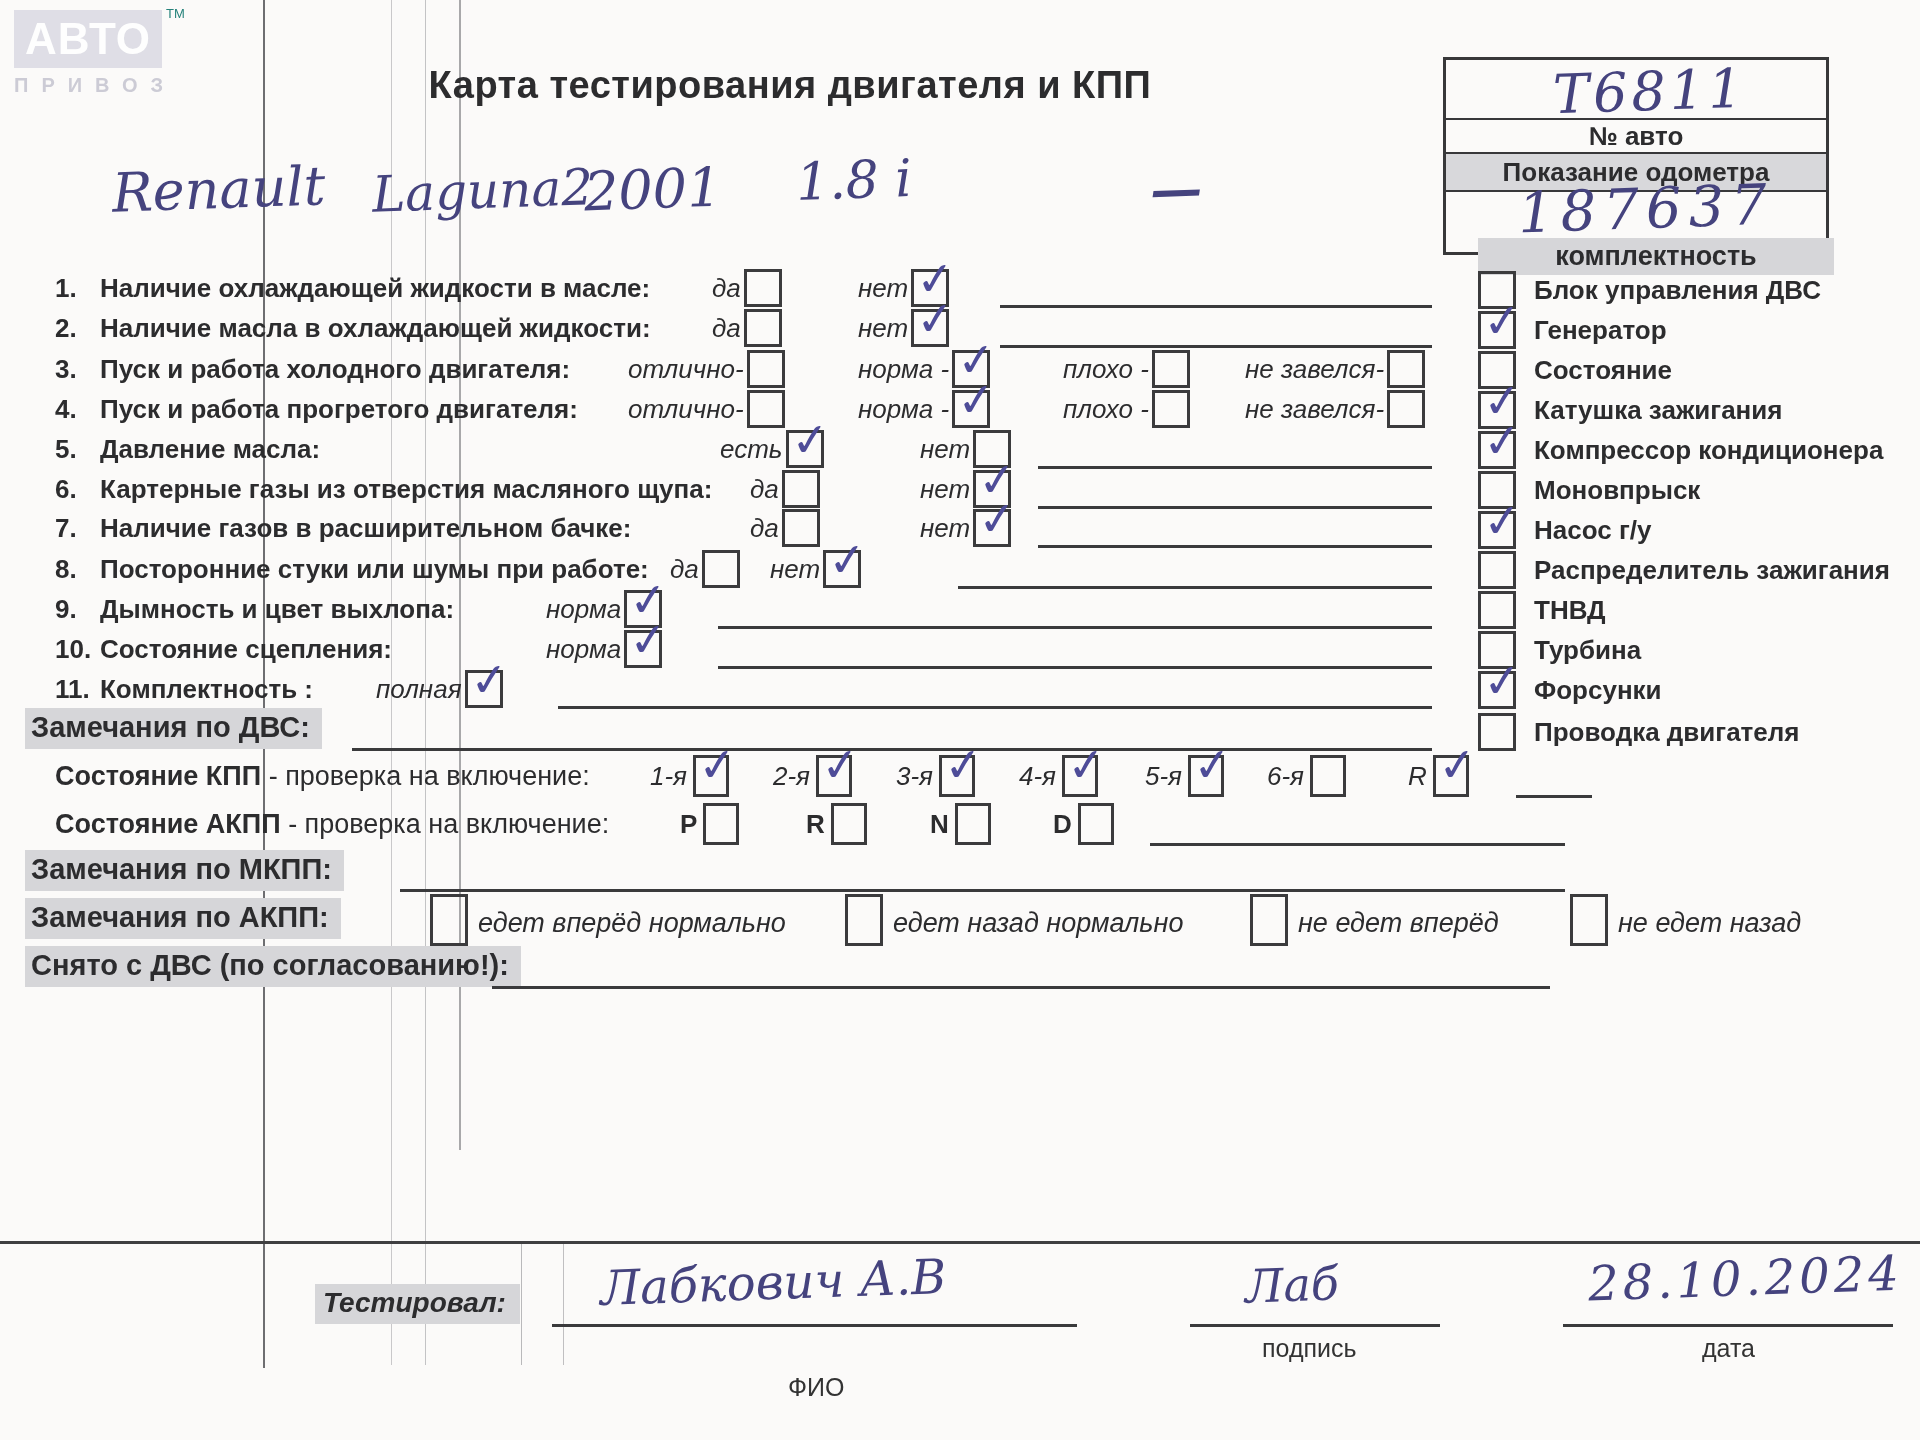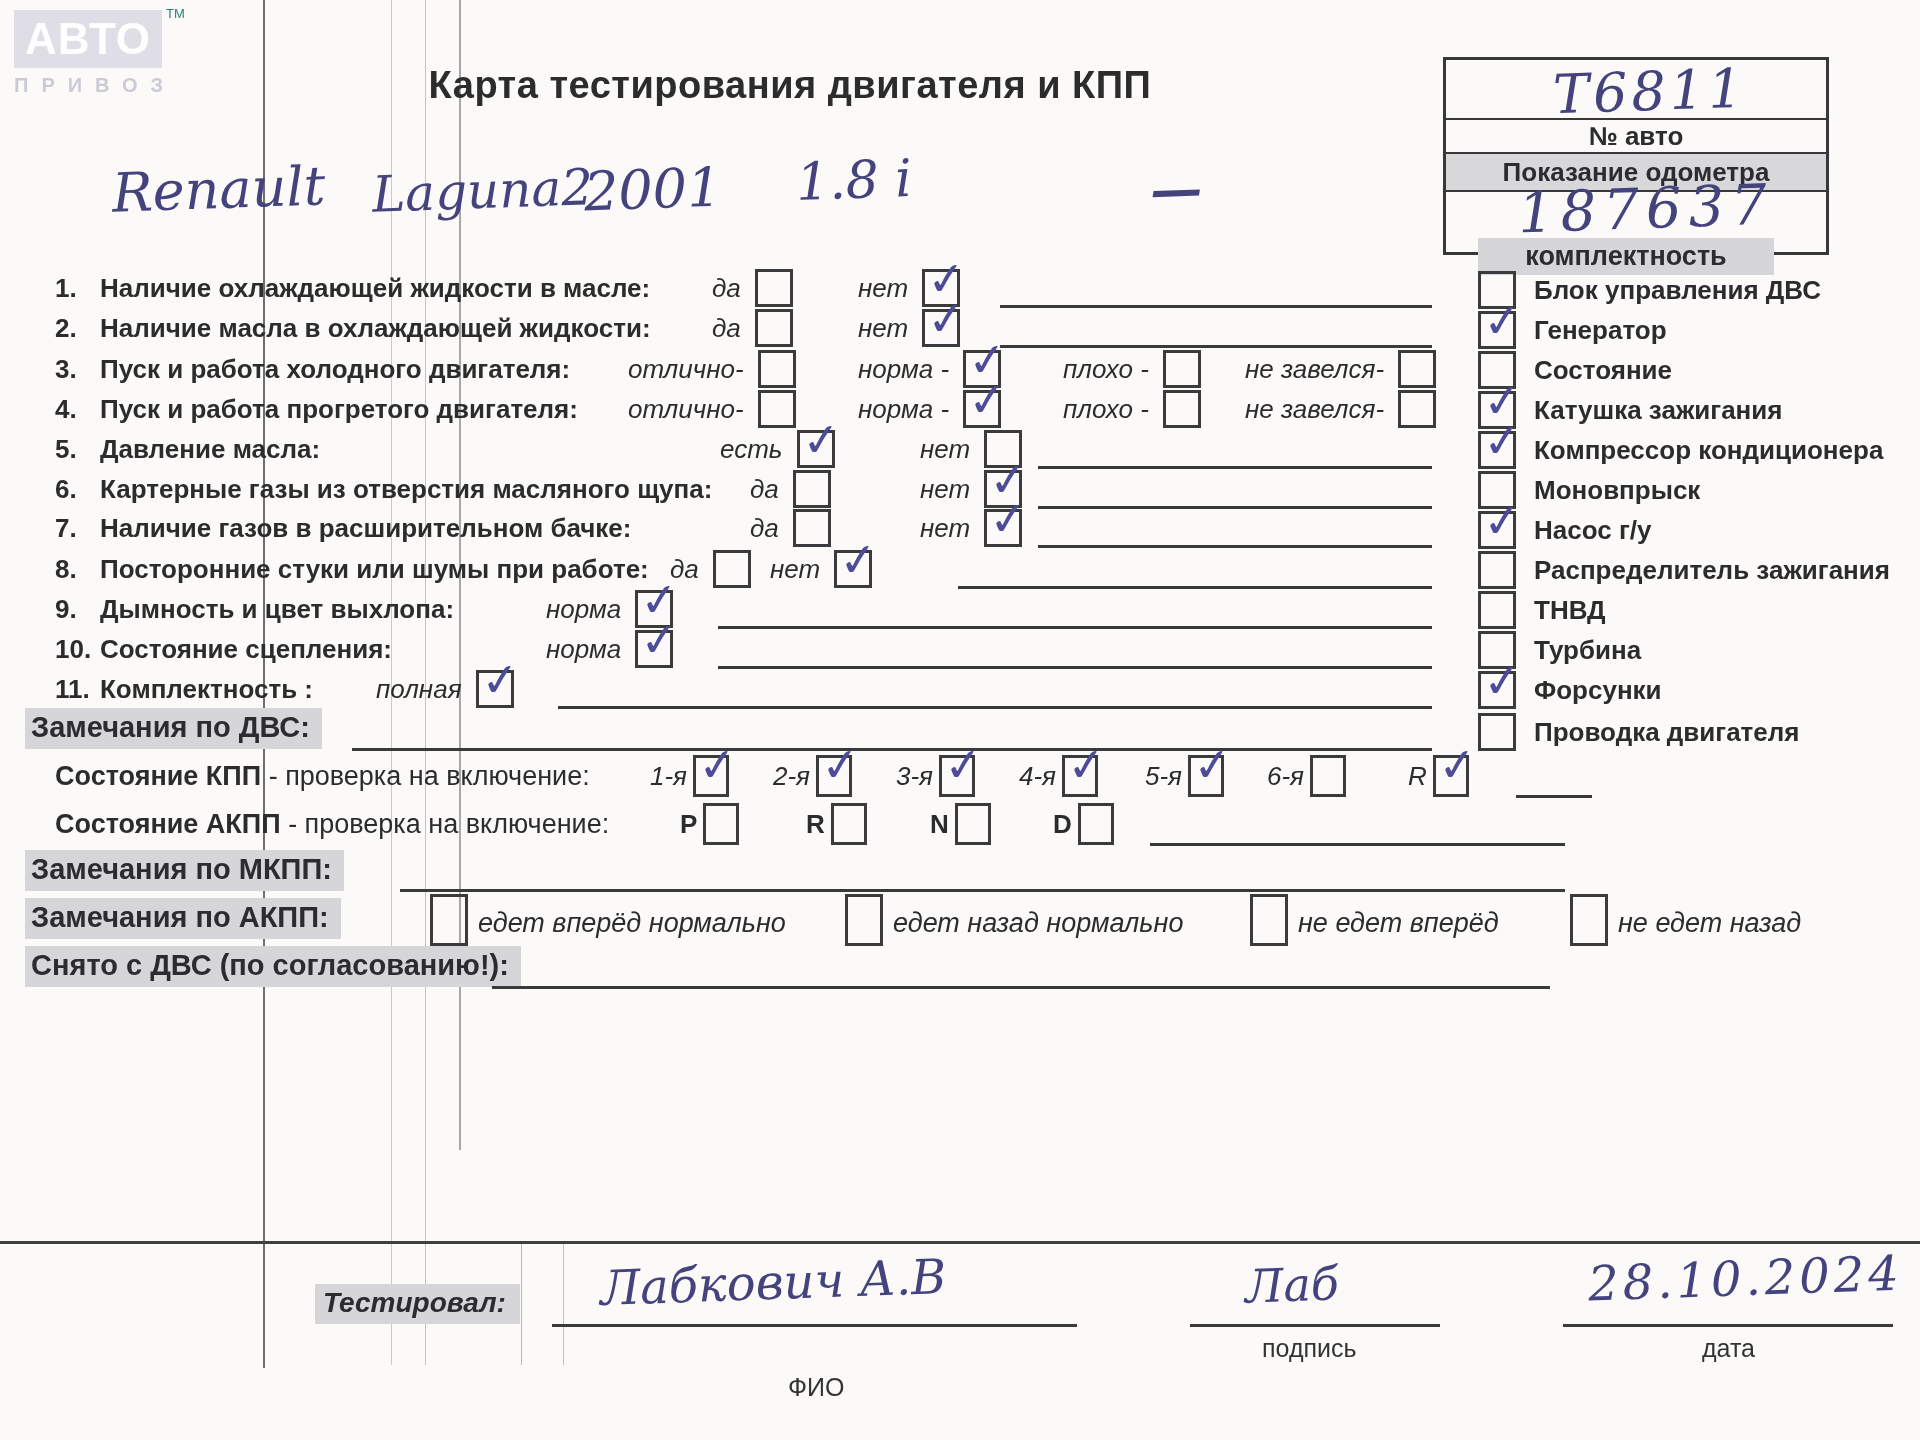--- a/index.html
+++ b/index.html
@@ -38,41 +38,41 @@
       white-space:nowrap;transform:rotate(-2deg);}
   
   .cb{position:relative;width:38px;height:38px;border:3px solid #3b3b3d;flex:none;box-sizing:border-box;background:transparent;}
   .mk{position:absolute;left:2px;top:-16px;font-family:"DejaVu Sans",sans-serif;font-weight:700;
       font-size:46px;line-height:1;color:#4e4c98;transform:rotate(-5deg);}
   
   .item{position:absolute;left:0;width:100%;height:40px;}
   .item > *{position:absolute;top:50%;transform:translateY(-50%);}
   .num{left:55px;font-weight:700;font-size:26px;}
   .lbl{left:100px;font-weight:700;font-size:26px;white-space:nowrap;}
-  .opt{display:flex;align-items:center;gap:14px;text-align:center;}
+  .opt{display:flex;align-items:center;gap:3px;text-align:center;}
   .ol{font-style:italic;font-size:26px;white-space:nowrap;}
   .ln{height:0;border-bottom:3px solid #3a3a3c;top:auto !important;bottom:0;transform:none !important;}
   
   .bar{position:absolute;background:#d6d6d9;padding:3px 12px 5px 6px;font-weight:700;font-size:29px;white-space:nowrap;}
   .sline{position:absolute;height:0;border-bottom:3px solid #3a3a3c;}
   
   .grow{position:absolute;left:0;width:100%;height:48px;}
   .grow > *{position:absolute;top:50%;transform:translateY(-50%);}
   .klbl{left:55px;font-size:27px;white-space:nowrap;}
   .klbl b{font-weight:700;}
   .gopt{display:flex;align-items:center;gap:6px;}
   .gl{font-style:italic;font-size:26px;}
   .gl.up{font-style:normal;font-weight:700;}
   .gcb{width:36px;height:42px;}
   
   .ropt{position:absolute;display:flex;align-items:flex-start;gap:10px;}
   .rcb{width:38px;height:52px;}
   .rl{font-style:italic;font-size:27px;margin-top:14px;white-space:nowrap;}
   
-  .comp-bar{position:absolute;left:1478px;top:238px;width:296px;background:#d6d6d9;
+  .comp-bar{position:absolute;left:1478px;top:238px;width:356px;background:#d6d6d9;
             font-weight:700;font-size:27px;text-align:center;padding:3px 0;}
   .chk{position:absolute;left:1478px;height:40px;display:flex;align-items:center;gap:18px;}
   .clbl{font-weight:700;font-size:26px;white-space:nowrap;}
   
   .rule{position:absolute;left:0;top:1241px;width:1920px;border-bottom:3px solid #3f3f41;}
   .fbar{position:absolute;left:315px;top:1284px;background:#d6d6d9;padding:3px 14px 5px 8px;
         font-weight:700;font-style:italic;font-size:28px;}
   .flab{position:absolute;font-size:25px;color:#333;}
 </style>
 </head>

